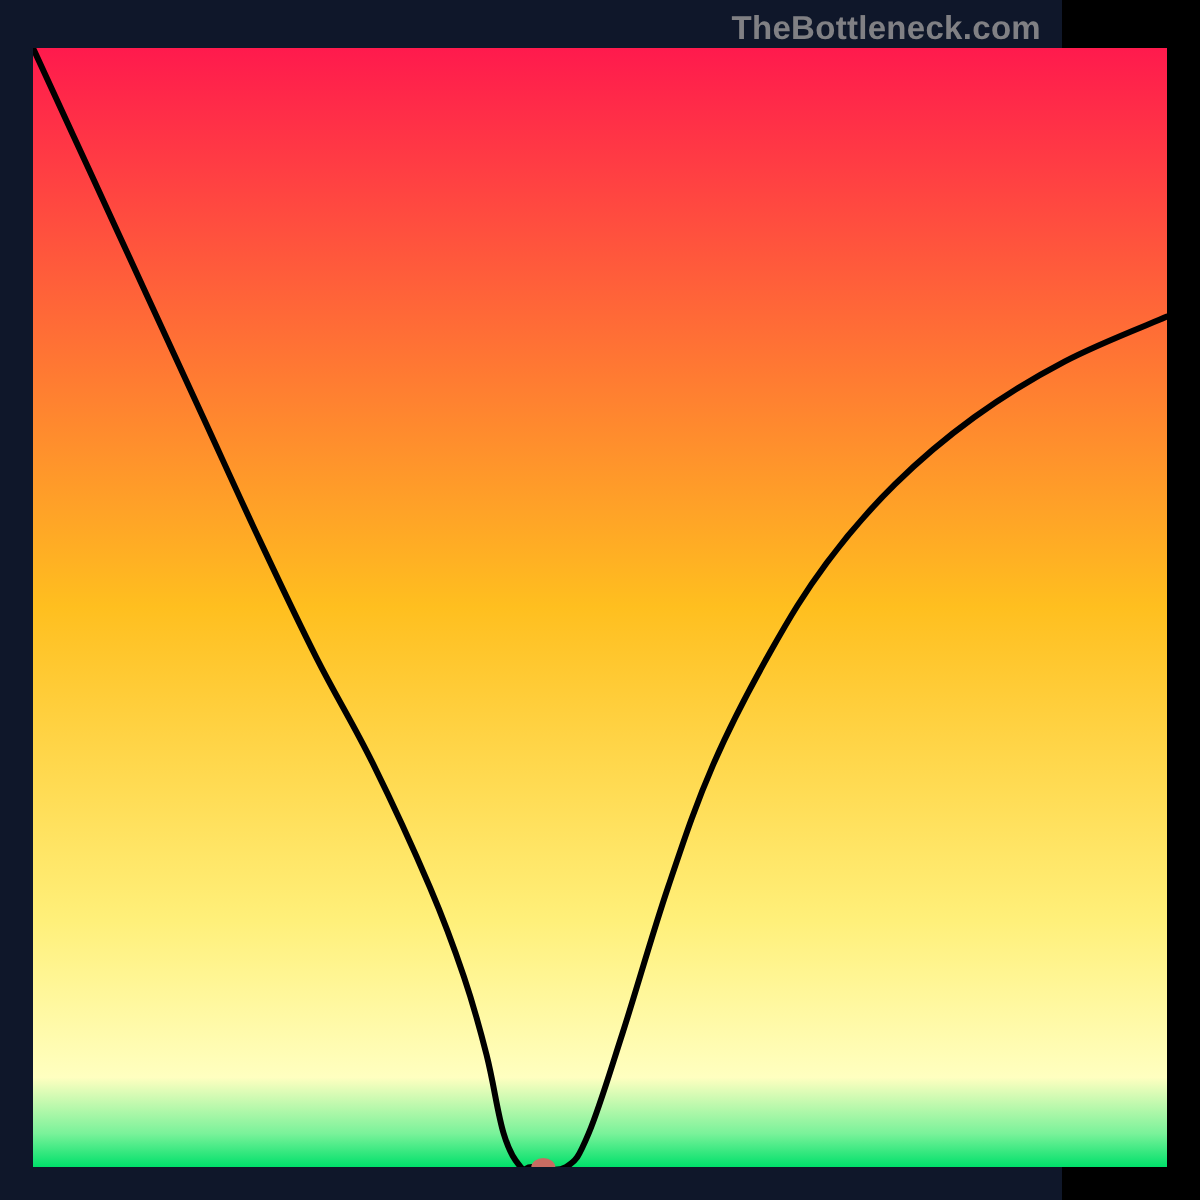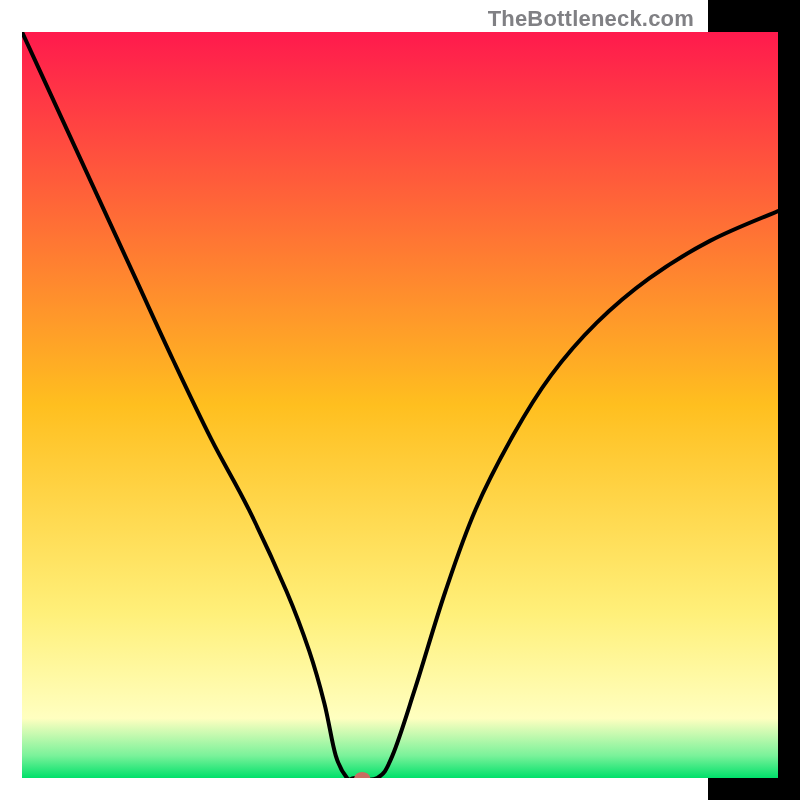--- a/index.html
+++ b/index.html
@@ -8,21 +8,21 @@
     width: 800px;
     height: 800px;
     background: #000000;
     overflow: hidden;
     font-family: Arial, Helvetica, sans-serif;
   }
   .stage {
     position: relative;
     width: 708px;
     height: 800px;
-    background: #ffffff;
+    background: #0f172a;
   }
   .watermark {
     position: absolute;
     top: 6px;
     right: 14px;
     color: #808084;
     font-size: 22px;
     font-weight: 600;
     letter-spacing: 0.2px;
     user-select: none;

